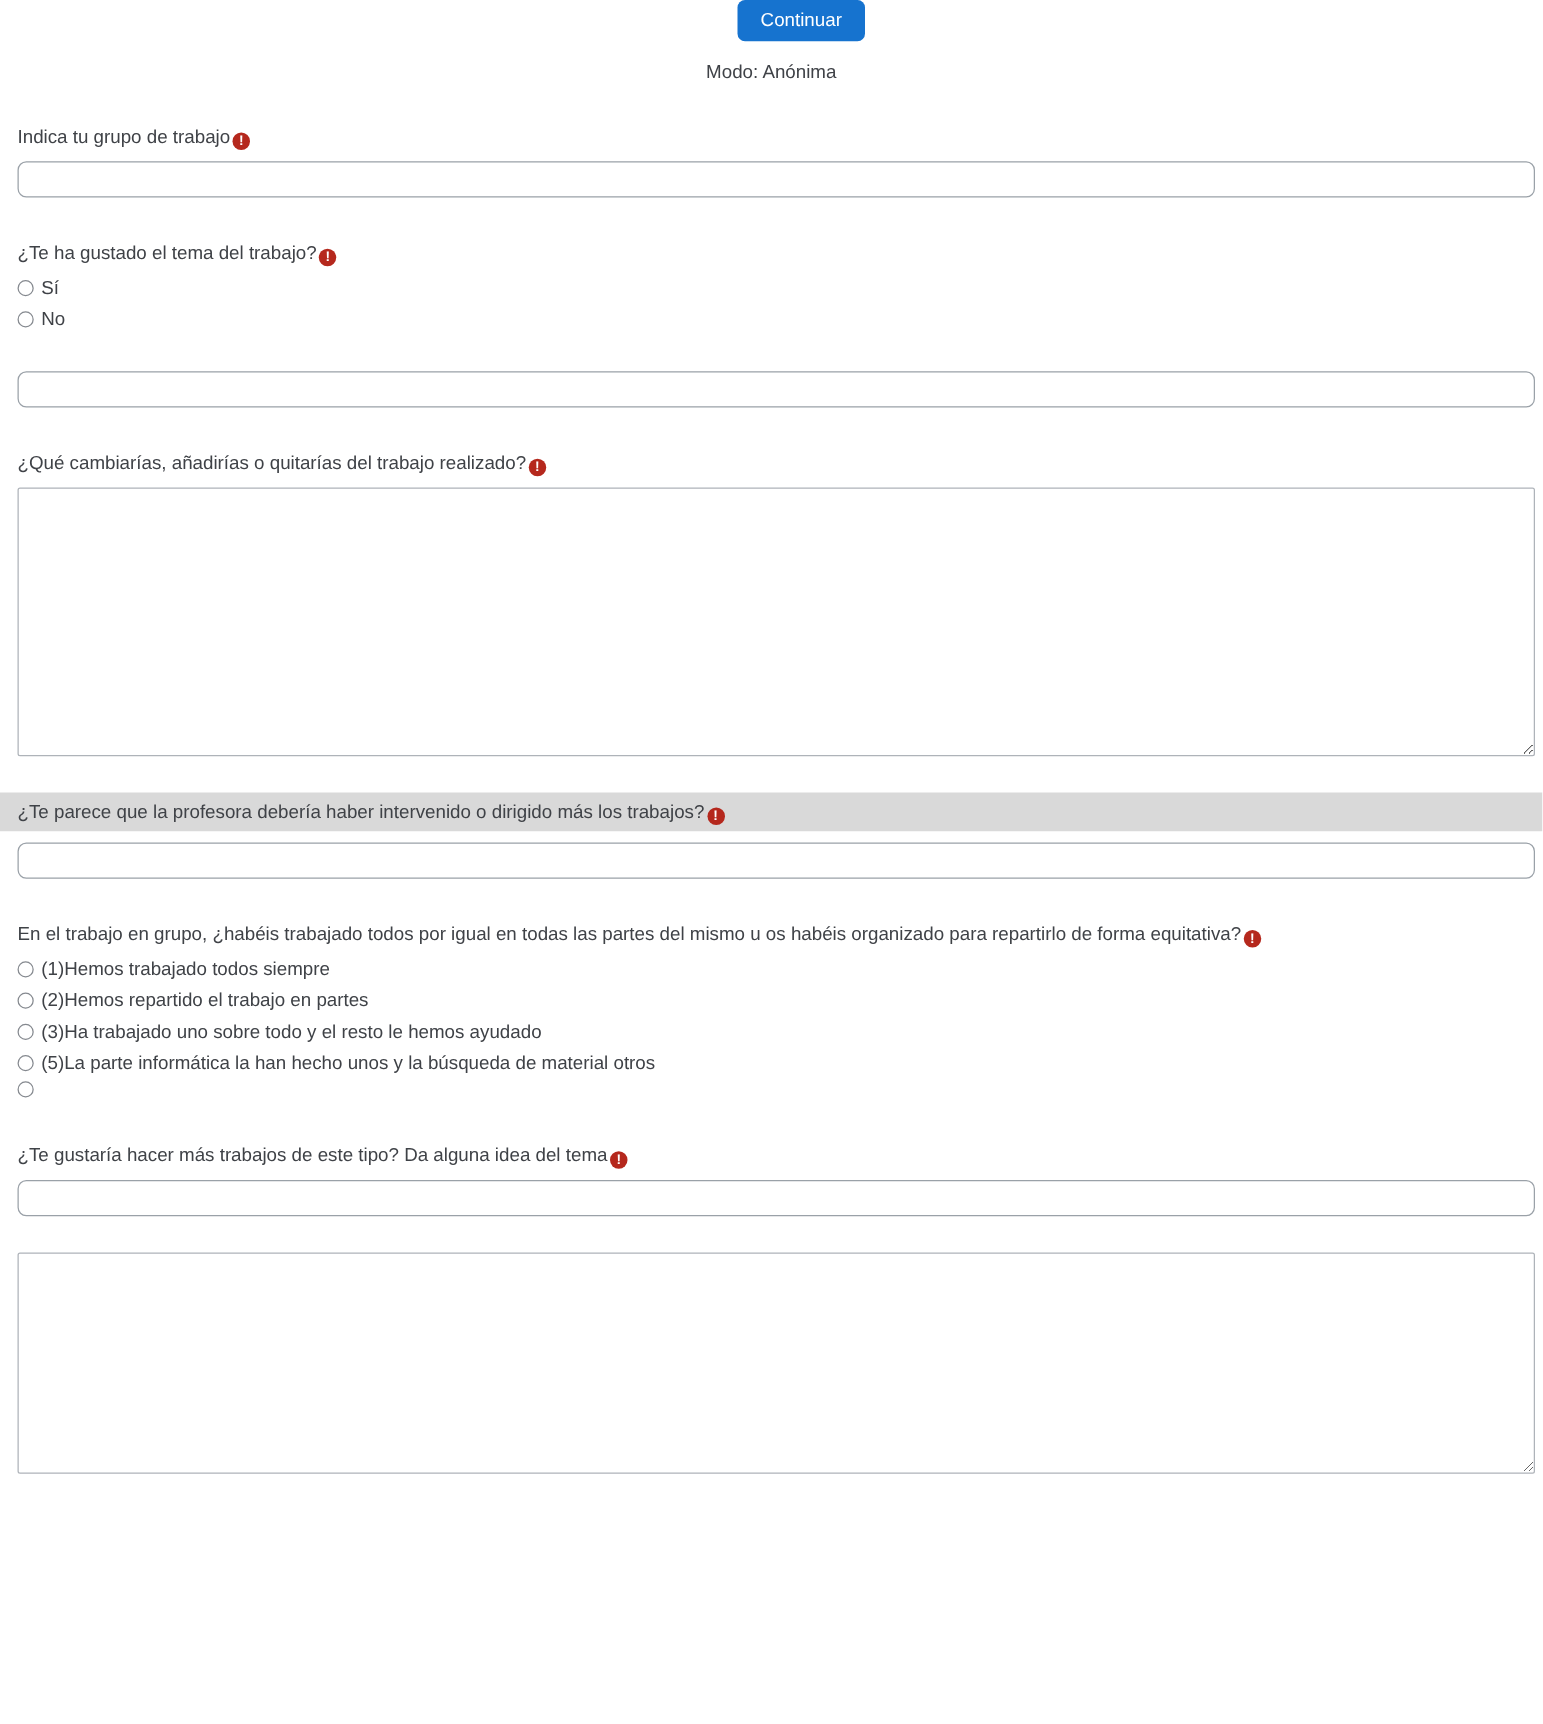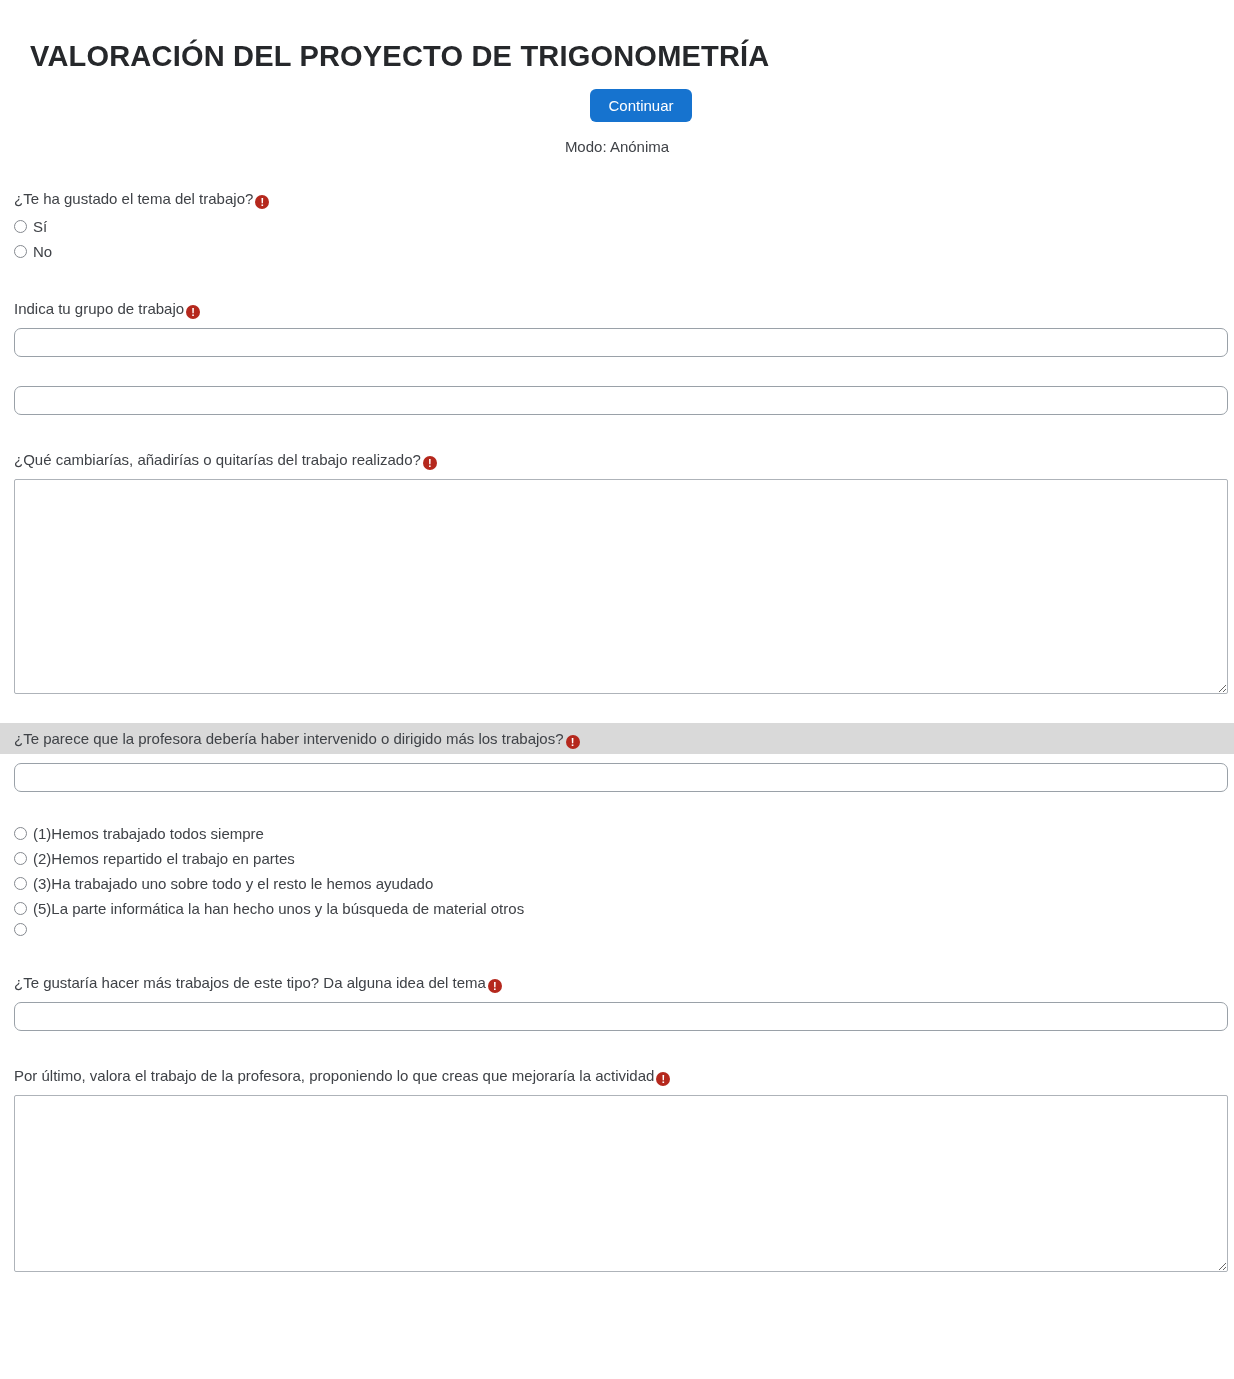--- a/index.html
+++ b/index.html
@@ -102,65 +102,65 @@
     border:1px solid #85898f;
     border-radius:50%;
     background:#fff;
   }
 </style>
 </head>
 <body>
 
 <div class="page">
 
-  <h1 class="page-title">VALORACIÓN DEL PROYECTO DE TRIGONOMETRÍA</h1>
 
   <div class="btn-row">
     <button class="btn">Continuar</button>
   </div>
 
   <div class="mode-line">Modo: Anónima</div>
 
 
   <div>
       <div class="q-block">
+        <div class="q-label"><span>Indica tu grupo de trabajo</span><span class="req-icon">!</span></div>
+        <div class="q-field">
+          <input type="text" class="text-input" style="">
+        </div>
+      </div>
+      <div class="q-block">
         <div class="q-label"><span>¿Te ha gustado el tema del trabajo?</span><span class="req-icon">!</span></div>
         <label class="radio-row">
           <span class="radio-circle"></span>
           <span>Sí</span>
         </label>
         <label class="radio-row">
           <span class="radio-circle"></span>
           <span>No</span>
         </label>
-      </div>
-      <div class="q-block">
-        <div class="q-label"><span>Indica tu grupo de trabajo</span><span class="req-icon">!</span></div>
-        <div class="q-field">
-          <input type="text" class="text-input" style="">
-        </div>
       </div>
       <div class="q-block">
         <div class="q-field">
           <input type="text" class="text-input" style="">
         </div>
       </div>
       <div class="q-block">
         <div class="q-label"><span>¿Qué cambiarías, añadirías o quitarías del trabajo realizado?</span><span class="req-icon">!</span></div>
         <div class="q-field">
           <textarea class="ta ta-1" style=""></textarea>
         </div>
       </div>
       <div class="q-block">
         <div class="q-label highlighted"><span>¿Te parece que la profesora debería haber intervenido o dirigido más los trabajos?</span><span class="req-icon">!</span></div>
         <div class="q-field">
           <input type="text" class="text-input" style="">
         </div>
       </div>
       <div class="q-block">
+        <div class="q-label"><span>En el trabajo en grupo, ¿habéis trabajado todos por igual en todas las partes del mismo u os habéis organizado para repartirlo de forma equitativa?</span><span class="req-icon">!</span></div>
         <label class="radio-row">
           <span class="radio-circle"></span>
           <span>(1)Hemos trabajado todos siempre</span>
         </label>
         <label class="radio-row">
           <span class="radio-circle"></span>
           <span>(2)Hemos repartido el trabajo en partes</span>
         </label>
         <label class="radio-row">
           <span class="radio-circle"></span>
@@ -174,20 +174,19 @@
           <span class="radio-circle"></span>
         </label>
       </div>
       <div class="q-block">
         <div class="q-label"><span>¿Te gustaría hacer más trabajos de este tipo? Da alguna idea del tema</span><span class="req-icon">!</span></div>
         <div class="q-field">
           <input type="text" class="text-input" style="">
         </div>
       </div>
       <div class="q-block">
-        <div class="q-label"><span>Por último, valora el trabajo de la profesora, proponiendo lo que creas que mejoraría la actividad</span><span class="req-icon">!</span></div>
         <div class="q-field">
           <textarea class="ta ta-2" style=""></textarea>
         </div>
       </div>
     </div>
 
 </div>
 
 </body></html>

